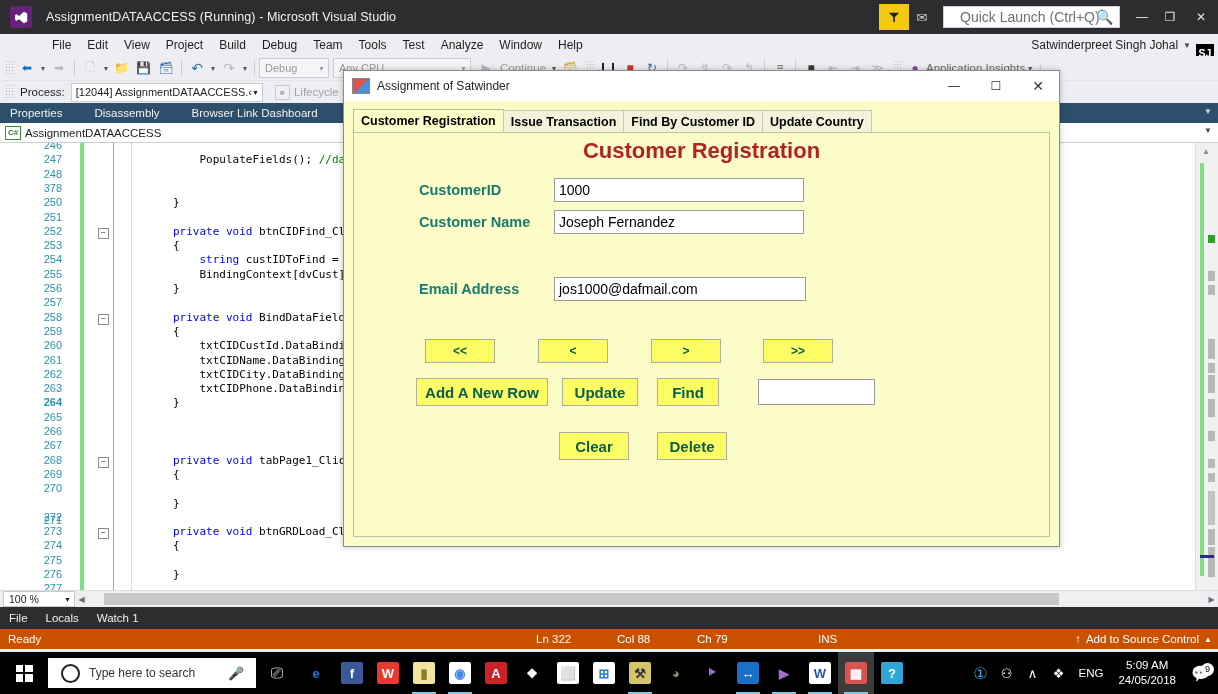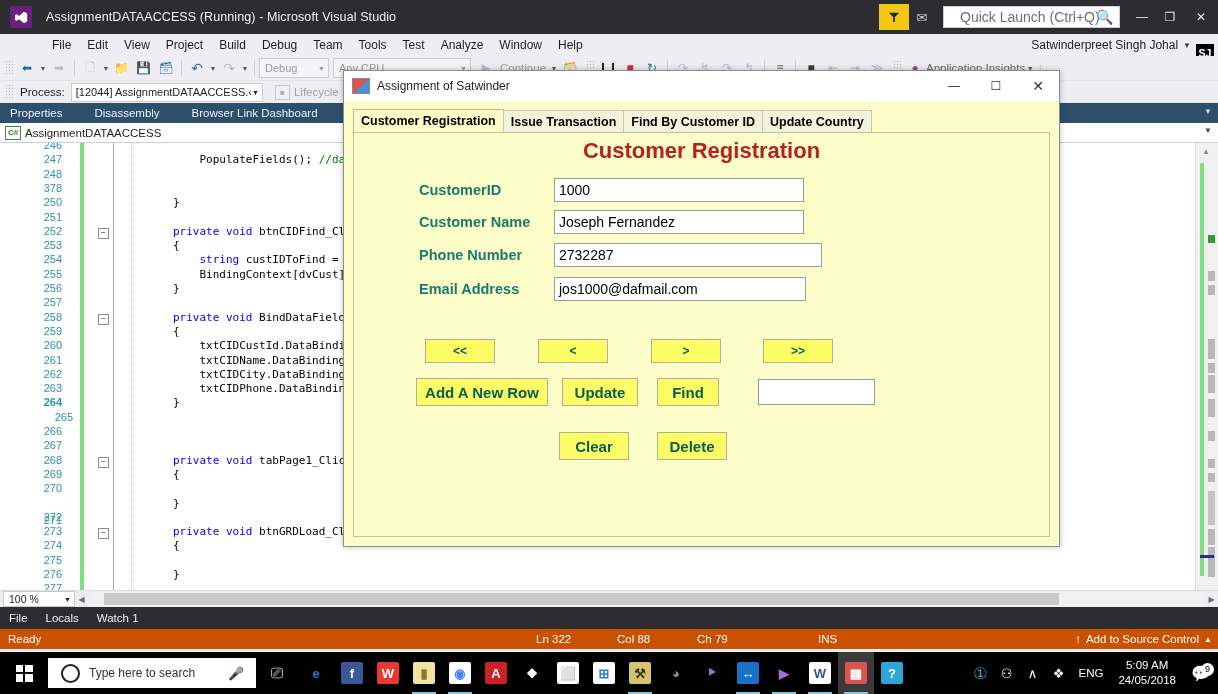--- a/index.html
+++ b/index.html
@@ -327,21 +327,21 @@
           <div class="ln" style="top: 196.2px;">260</div>
           <div class="codeline ctext" style="top: 196.2px;"><span>            txtCIDCustId.DataBindings.Ad</span></div>
           <div class="ln" style="top: 210.5px;">261</div>
           <div class="codeline ctext" style="top: 210.5px;"><span>            txtCIDName.DataBindings.Add(</span></div>
           <div class="ln" style="top: 224.8px;">262</div>
           <div class="codeline ctext" style="top: 224.8px;"><span>            txtCIDCity.DataBindings.Add(</span></div>
           <div class="ln" style="top: 239.1px;">263</div>
           <div class="codeline ctext" style="top: 239.1px;"><span>            txtCIDPhone.DataBindings.Add</span></div>
           <div class="ln" style="top: 253.4px; font-weight: bold;">264</div>
           <div class="codeline ctext" style="top: 253.4px;"><span>        }</span></div>
-          <div class="ln" style="top: 267.7px; padding-left: 11px;">265</div>
+          <div class="ln" style="top: 267.7px;">265</div>
           <div class="ln" style="top: 282px;">266</div>
           <div class="ln" style="top: 296.3px;">267</div>
           <div class="ln" style="top: 310.6px;">268</div>
           <div class="foldbox" style="top: 313.6px;">−</div>
           <div class="codeline ctext" style="top: 310.6px;"><span>        </span><span class="kw">private void </span><span>tabPage1_Click(obje</span></div>
           <div class="ln" style="top: 324.9px;">269</div>
           <div class="codeline ctext" style="top: 324.9px;"><span>        {</span></div>
           <div class="ln" style="top: 339.2px;">270</div>
           <div class="ln" style="top: 371px;">271</div>
           <div class="codeline ctext" style="top: 353.5px;"><span>        }</span></div>
@@ -433,24 +433,20 @@
         <div class="form-title">Customer Registration</div>
 
         <div class="frow" style="left:65px;top:45px;">
           <div class="flabel">CustomerID</div>
           <div class="finput" style="width:240px;">1000</div>
         </div>
         <div class="frow" style="left:65px;top:77px;">
           <div class="flabel">Customer Name</div>
           <div class="finput" style="width:240px;">Joseph Fernandez</div>
         </div>
-        <div class="frow" style="left:65px;top:110px;">
-          <div class="flabel">Phone Number</div>
-          <div class="finput" style="width:258px;">2732287</div>
-        </div>
         <div class="frow" style="left:65px;top:144px;">
           <div class="flabel">Email Address</div>
           <div class="finput" style="width:242px;">jos1000@dafmail.com</div>
         </div>
 
         <div class="navbtn" style="left:71px;top:206px;width:68px;">&lt;&lt;</div>
         <div class="navbtn" style="left:184px;top:206px;width:68px;">&lt;</div>
         <div class="navbtn" style="left:297px;top:206px;width:68px;">&gt;</div>
         <div class="navbtn" style="left:409px;top:206px;width:68px;">&gt;&gt;</div>
 

